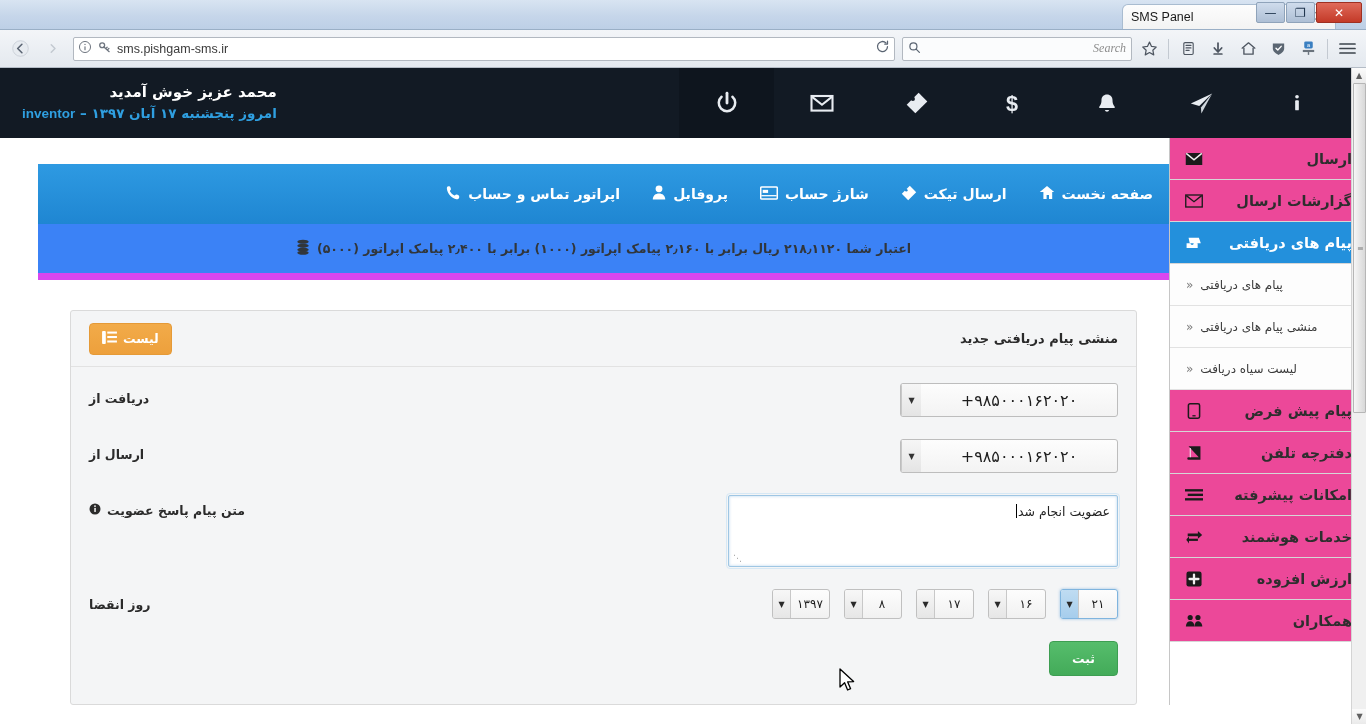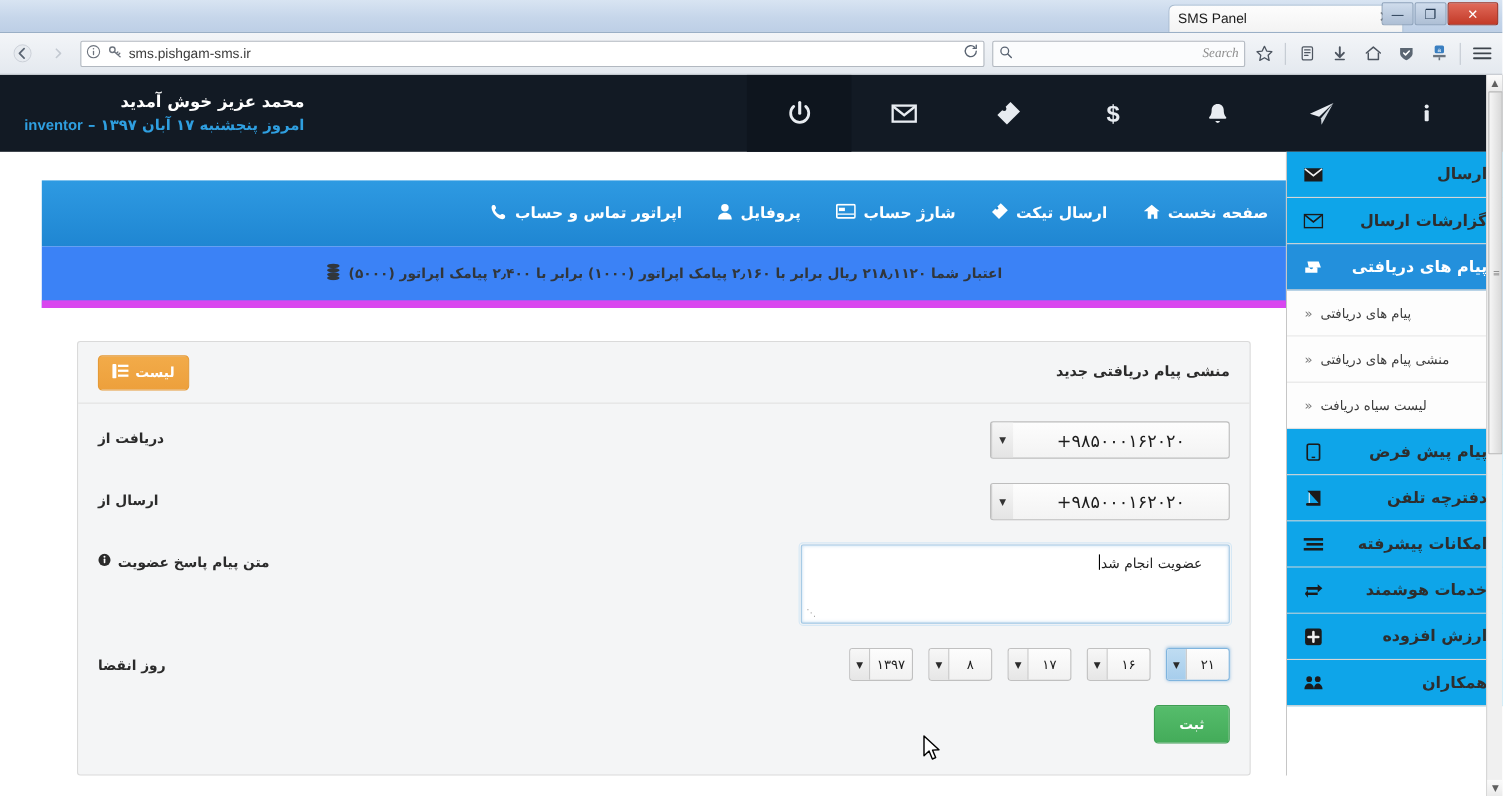--- a/index.html
+++ b/index.html
@@ -10,21 +10,21 @@
   }
 
   
   .browser-chrome { width: 1366px; }
   .titlebar {
     height: 30px;
     background: linear-gradient(to bottom, #d8e4f2 0%, #c6d6ea 55%, #bdcfe6 100%);
     position: relative; display: flex; align-items: flex-end;
     border-bottom: 1px solid #9aafc6;
   }
-  .tabstrip { display: flex; align-items: flex-start; padding-right: 12px; direction: ltr; gap: 48px; }
+  .tabstrip { display: flex; align-items: flex-start; padding-right: 0; direction: ltr; }
   .tab {
     height: 25px; min-width: 214px; max-width: 214px;
     background: linear-gradient(to bottom, #fdfdfd, #f3f3f3);
     border: 1px solid #a9bcd0; border-bottom: none;
     border-radius: 6px 6px 0 0;
     display: flex; align-items: center; padding: 0 8px;
     font-size: 12px; color: #1a1a1a; direction: ltr;
     position: relative; margin-left: 4px;
   }
   .tab-title { flex: 1; white-space: nowrap; overflow: hidden; text-overflow: ellipsis;
@@ -93,21 +93,21 @@
   .welcome .w2 .en { font-family: "Liberation Sans", sans-serif; }
 
   .content-wrap { display: flex; direction: rtl; }
 
   
   .sidebar {
     width: 197px; margin-top: 0; flex: 0 0 197px;
     border-left: 1px solid #c6c6c6;
   }
   .side-item {
-    height: 42px; background: #0ea5e9; border-bottom: 1px solid #d6d6d6;
+    height: 42px; background: #ec4899; border-bottom: 1px solid #d6d6d6;
     display: flex; align-items: center; justify-content: flex-end;
     gap: 9px; padding: 0 0 0 14px; padding-right: 10px;
     font-size: 14.5px; font-weight: bold; color: #2e2e2e; cursor: pointer;
     position: relative;
   }
   .side-item .lbl { flex: 1; text-align: right; padding-right: 4px; }
   .side-item .sico { width: 20px; display: flex; align-items: center; justify-content: center; color: #1b1b1b; }
   .side-item.active { background: #2390dc; color: #fff; }
   .side-item.active .sico { color: #fff; }
   .sub-wrap { background: #fff; border-right: 3px solid #2390dc; }
@@ -182,21 +182,21 @@
   .sel .arrow {
     width: 20px; background: linear-gradient(to bottom,#f6f6f6,#e4e4e4);
     border-left: 1px solid #c8c8c8; display: flex; align-items: center; justify-content: center;
     font-size: 8px; color: #333;
   }
 
   .ta {
     width: 390px; height: 72px; background: #ffffff;
     border: 1px solid #9fc6e3; border-radius: 2px;
     box-shadow: 0 0 3px rgba(92,158,214,.45) inset;
-    position: relative; padding: 8px 24px; direction: rtl;
+    position: relative; padding: 8px 7px; direction: rtl;
     font-size: 12.5px; color: #232323; text-align: right;
     outline: 1px solid #d6e8f5; outline-offset: 1px;
   }
   .ta .caret { display: inline-block; width: 1px; height: 14px; background: #000;
                vertical-align: -2px; margin-right: 1px; }
   .ta .grip {
     position: absolute; left: 3px; bottom: 2px; width: 10px; height: 10px;
     color: #aaa; font-size: 9px; line-height: 9px;
   }
 

